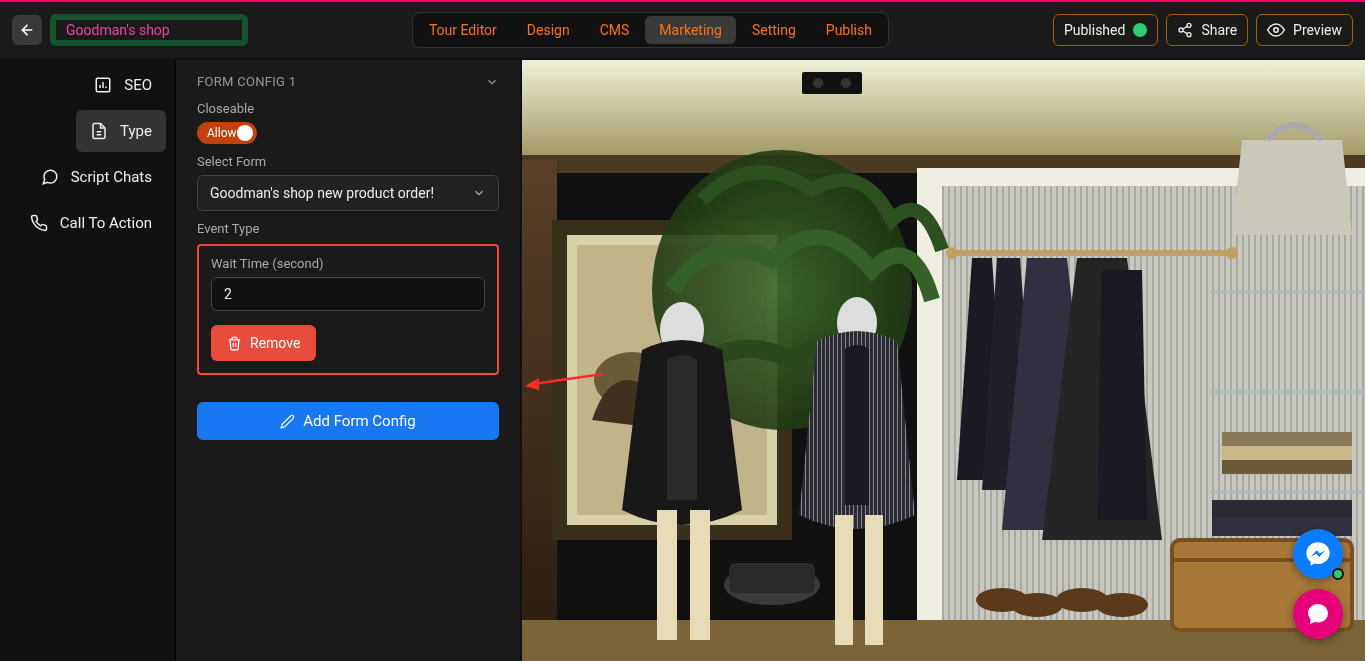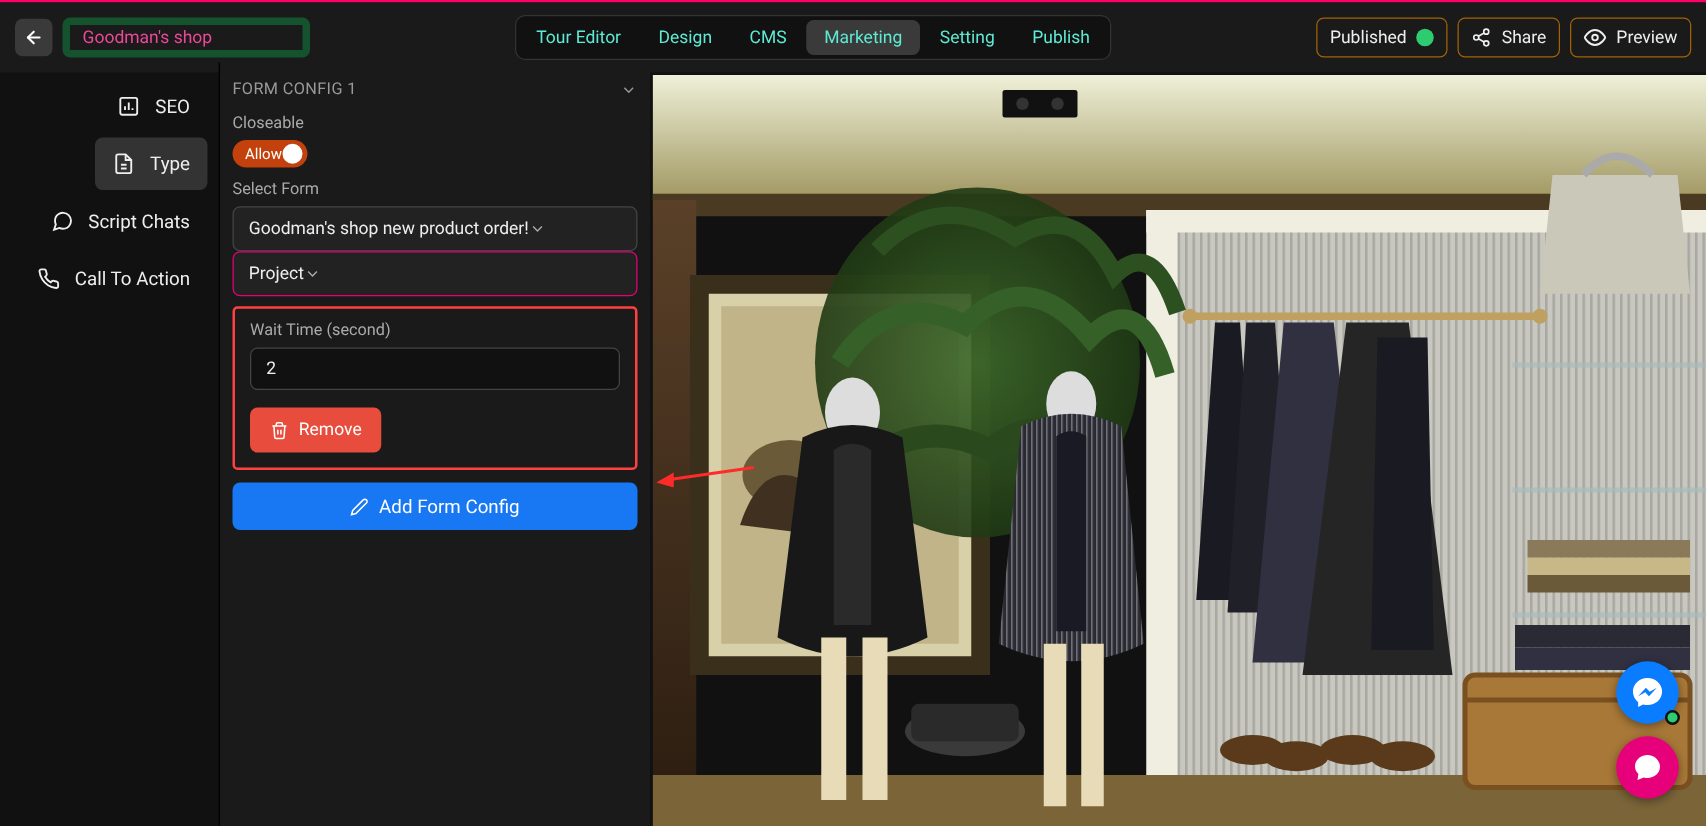--- a/index.html
+++ b/index.html
@@ -3,40 +3,40 @@
 <meta charset="utf-8">
 <style>
   * { box-sizing: border-box; margin: 0; padding: 0; font-family: -apple-system, BlinkMacSystemFont, "Segoe UI", Roboto, sans-serif; }
   body { background: #111; color: #eee; width: 1365px; height: 661px; overflow: hidden; position: relative; }
   .topline { height: 2px; background: #ff0066; width: 100%; }
   .topbar { height: 56px; background: #1a1a1a; display: flex; align-items: center; padding: 0 12px; gap: 8px; }
   .back-btn { width: 30px; height: 30px; background: #3a3a3a; border-radius: 6px; display:flex; align-items:center; justify-content:center; color:#fff; cursor:pointer; }
   .title-input { height: 32px; background: transparent; border: 6px solid #14532d; border-radius: 6px; color: #ec4899; padding: 0 10px; font-size: 14px; width: 198px; }
   .tabs-wrap { flex:1; display:flex; justify-content:center; }
   .tabs { display:flex; background:#111; border:1px solid #333; border-radius:8px; height:36px; align-items:center; padding:2px; gap:2px; }
-  .tab { padding: 6px 14px; font-size:14px; color:#5eead4; border-radius:6px; cursor:pointer; white-space:nowrap; }
+  .tab { padding: 6px 14px; font-size:14px; color:#f97316; border-radius:6px; cursor:pointer; white-space:nowrap; }
   .tab.active { background:#3a3a3a; }
   .right-actions { display:flex; align-items:center; gap:8px; }
   .pill { display:flex; align-items:center; gap:8px; border:1px solid #a16207; border-radius:6px; height:32px; padding:0 10px; color:#eee; font-size:14px; cursor:pointer; }
   .status-dot { width:14px; height:14px; border-radius:50%; background:#2ecc71; }
   .sidebar { position:absolute; left:10px; top:64px; width:156px; display:flex; flex-direction:column; gap:4px;align-items:flex-end; }
   .side-item { display:flex; align-items:center; gap:12px; height:42px; padding:0 14px; color:#eee; font-size:15px; border-radius:6px; cursor:pointer; }
   .side-item.active { background:#333; }
   .side-item svg { flex:0 0 18px; }
-  .config-panel { position:absolute; left:175px; top:50px; width:345px; bottom:0; background:#1a1a1a; padding:14px 10px; overflow-y:auto; border-left:1px solid #000; }
+  .config-panel { position:absolute; left:175px; top:60px; width:345px; bottom:0; background:#1a1a1a; padding:14px 21px; overflow-y:auto; border-left:1px solid #000; }
   .section-header { display:flex; justify-content:space-between; align-items:center; color:#999; font-size:13px; letter-spacing:.3px; margin-bottom:12px; cursor:pointer; }
   .field-label { color:#aaa; font-size:13px; margin:10px 0 6px; }
   .toggle { display:inline-flex; align-items:center; background:#c2410c; border-radius:20px; height:22px; padding:2px 4px 2px 10px; color:#fff; font-size:12px; gap:0; cursor:pointer; }
   .toggle .knob { width:16px; height:16px; background:#fff; border-radius:50%; }
-  .select { width:100%; height:36px; background:#222; border:1px solid #444; border-radius:6px; color:#eee; font-size:14px; padding:0 12px; display:flex; align-items:center; cursor:pointer; }
+  .select { width:100%; height:36px; background:#222; border:1px solid #444; border-radius:6px; color:#eee; font-size:14px; padding:0 12px; display:flex; align-items:center; justify-content:space-between; cursor:pointer; }
   .select.highlight { border:1px solid #e6007a; }
   .highlight-box { border:2px solid #ff4040; border-radius:4px; padding:10px 12px 12px; margin-top:8px; position:relative; }
   .text-input { width:100%; height:34px; background:#111; border:1px solid #444; border-radius:6px; color:#eee; font-size:14px; padding:0 12px; }
   .btn-remove { margin-top:14px; display:inline-flex; align-items:center; gap:8px; background:#e74c3c; color:#fff; border:none; border-radius:6px; height:36px; padding:0 16px; font-size:14px; cursor:pointer; }
-  .btn-add { margin-top:10px; width:100%; height:38px; background:#1877f2; color:#fff; border:none; border-radius:6px; display:flex; align-items:center; justify-content:center; gap:8px; font-size:15px; cursor:pointer; }
+  .btn-add { margin-top:27px; width:100%; height:38px; background:#1877f2; color:#fff; border:none; border-radius:6px; display:flex; align-items:center; justify-content:center; gap:8px; font-size:15px; cursor:pointer; }
   .viewport { position:absolute; left:522px; right:0; top:60px; bottom:0; overflow:hidden; }
   .viewport svg { width:100%; height:100%; }
   .arrow { position:absolute; left:525px; top:370px; pointer-events:none; }
   .fab { position:absolute; right:22px; width:50px; height:50px; border-radius:50%; display:flex; align-items:center; justify-content:center; color:#fff; cursor:pointer; box-shadow:0 2px 8px rgba(0,0,0,.4); }
   .fab.msg { bottom:82px; background:#0a7cff; }
   .fab.chat { bottom:22px; background:#e6007a; }
   .fab .dot { position:absolute; right:-1px; bottom:-1px; width:12px; height:12px; background:#2ecc71; border-radius:50%; border:2px solid #111; }
 </style>
 </head>
 <body>
@@ -134,26 +134,21 @@
   </div>
 
   <div class="field-label">Select Form</div>
   <div class="select">
     <span>Goodman's shop new product order!</span>
     <svg width="14" height="14" viewBox="0 0 24 24" fill="none" stroke="#aaa" stroke-width="2">
         <polyline points="6 9 12 15 18 9"></polyline>
       </svg>
   </div>
 
-  <div class="select highlight">
-    <span>Project</span>
-    <svg width="14" height="14" viewBox="0 0 24 24" fill="none" stroke="#aaa" stroke-width="2">
-        <polyline points="6 9 12 15 18 9"></polyline>
-      </svg>
-  </div>
+  <div class="field-label">Event Type</div>
 
   <div class="highlight-box">
     <div class="field-label" style="margin-top:0">Wait Time (second)</div>
     <input class="text-input" value="2" style="">
     <button class="btn-remove">
       <svg width="15" height="15" viewBox="0 0 24 24" fill="none" stroke="#fff" stroke-width="2">
           <polyline points="3 6 5 6 21 6"></polyline>
           <path d="M19 6l-1 14a2 2 0 0 1-2 2H8a2 2 0 0 1-2-2L5 6"></path>
           <path d="M10 11v6"></path>
           <path d="M14 11v6"></path>

